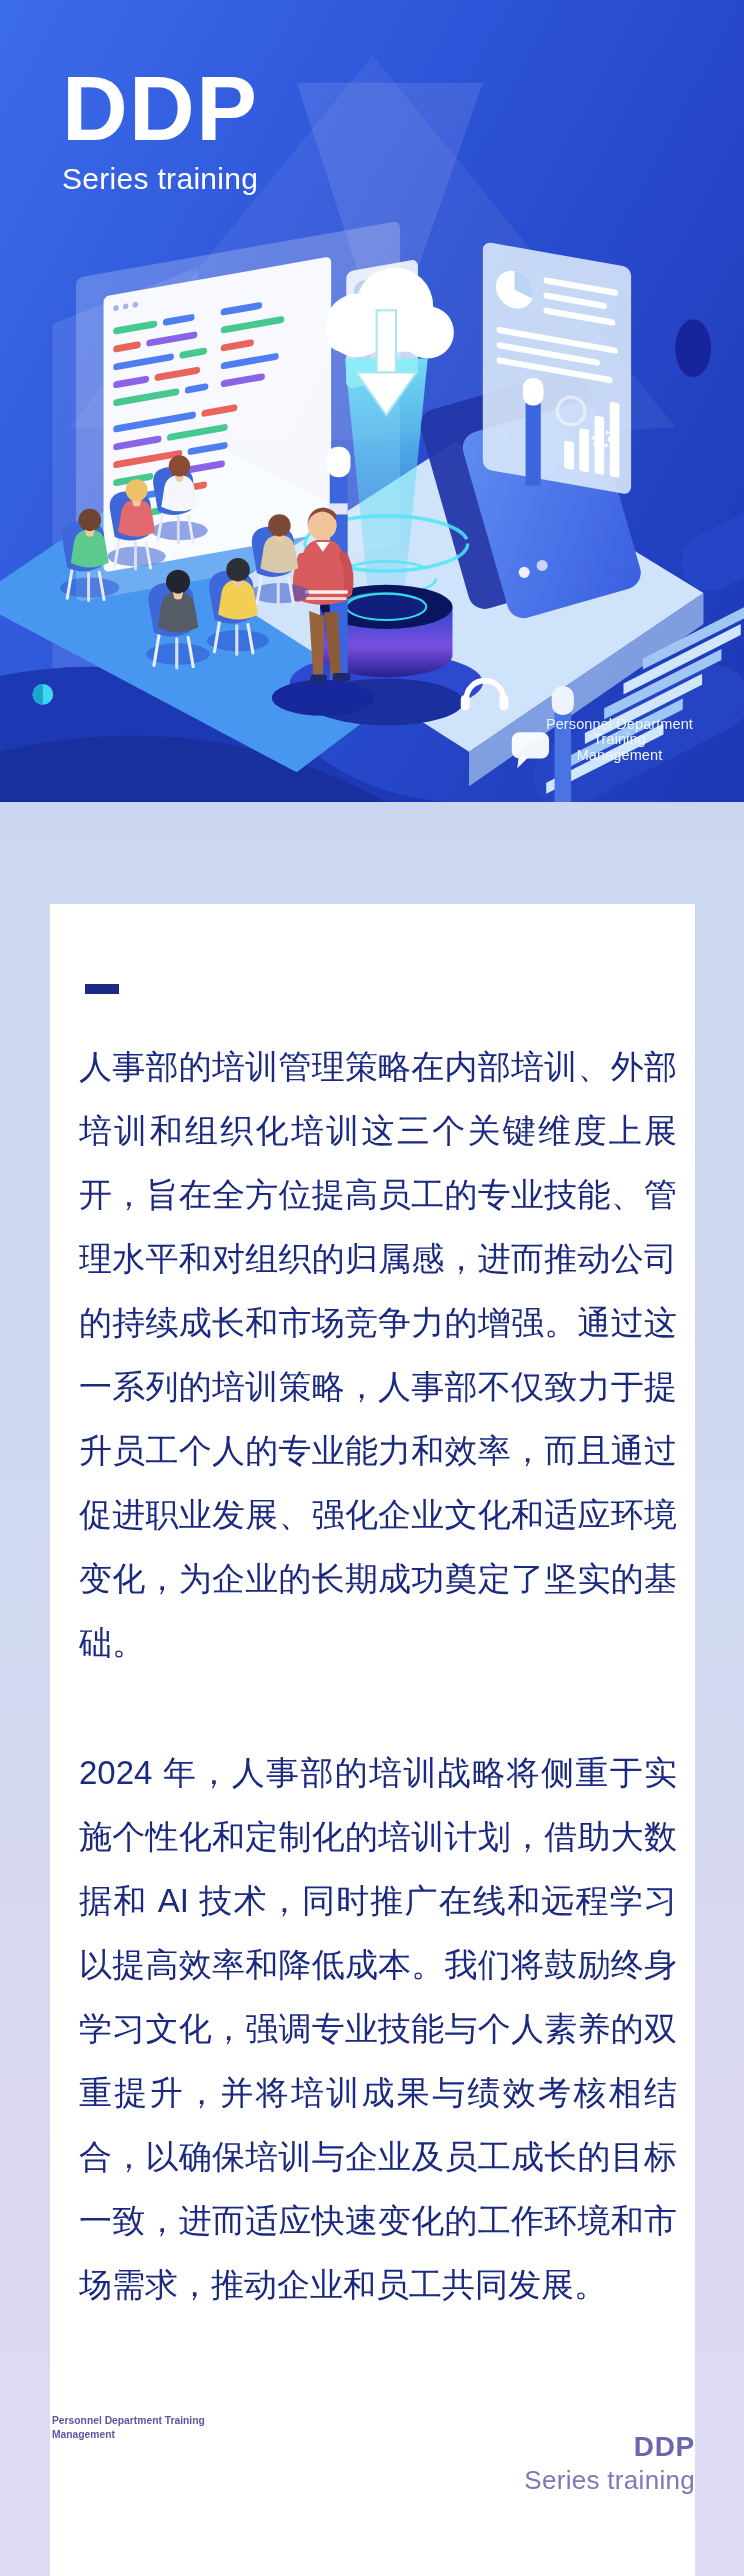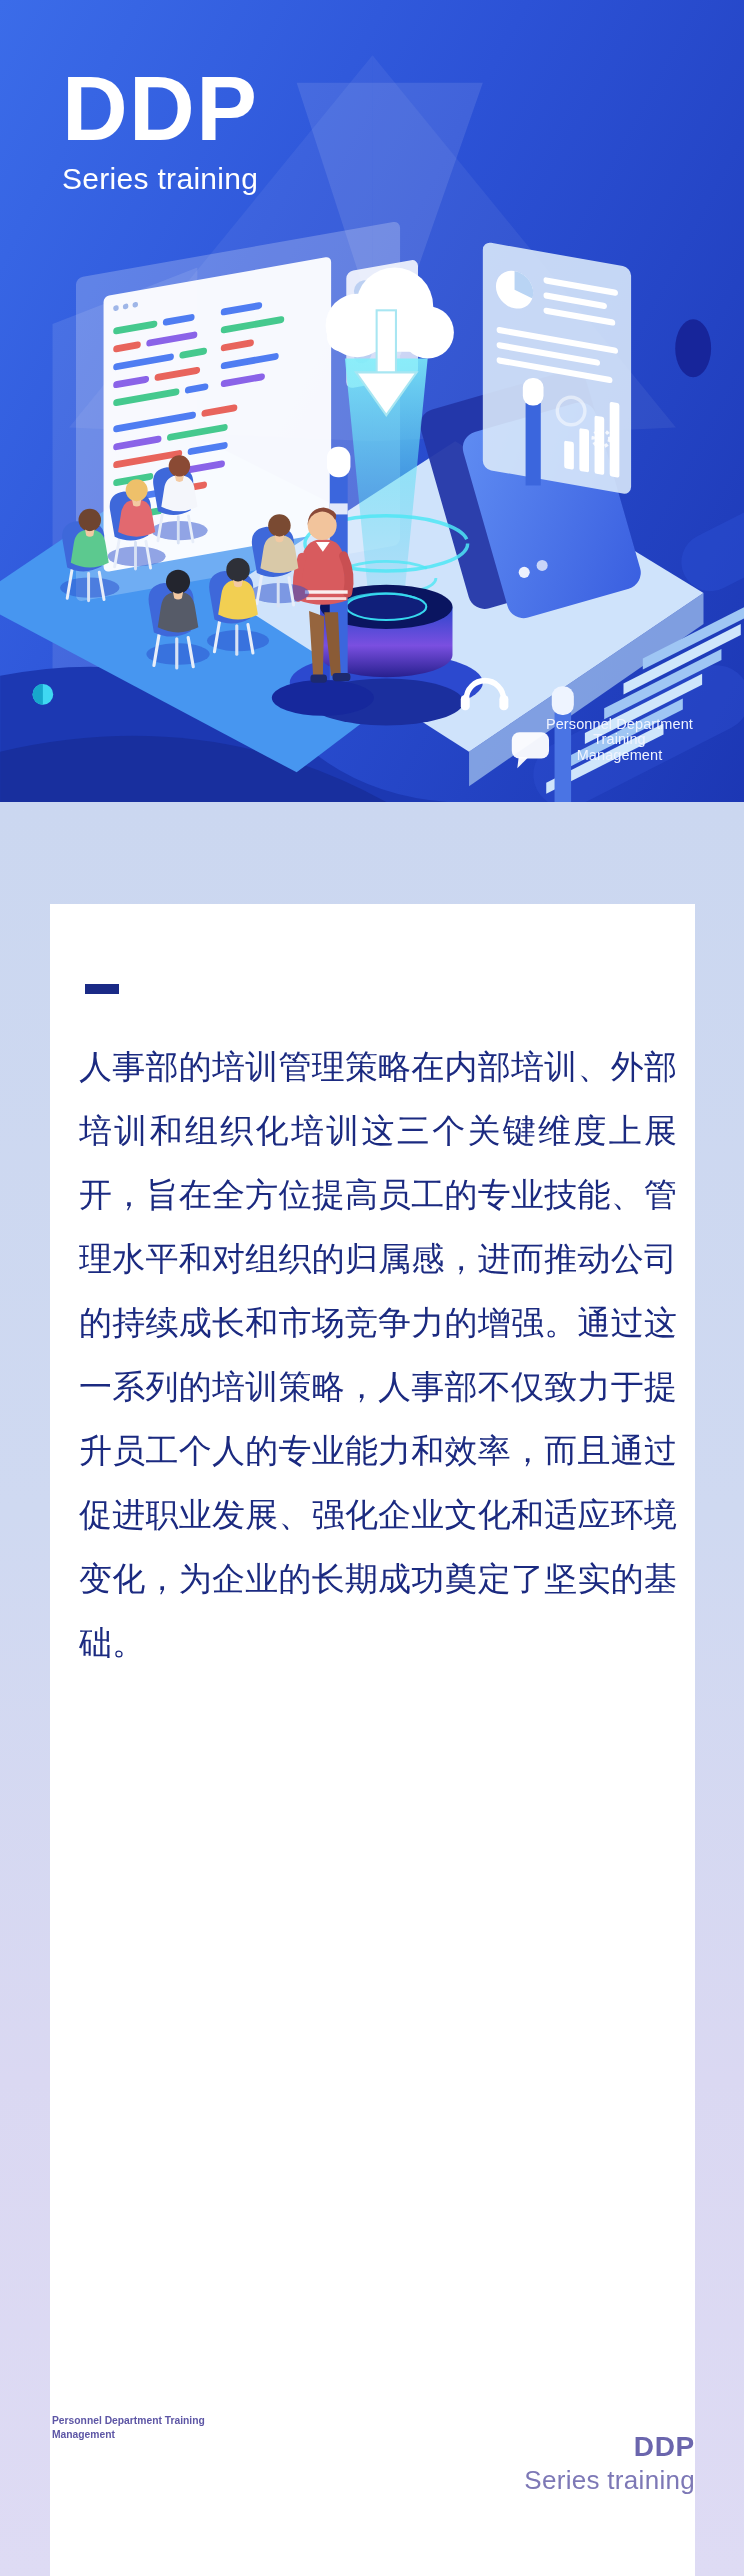--- a/index.html
+++ b/index.html
@@ -261,20 +261,21 @@
 
     <div class="hero-caption">Personnel Department
 Training
 Management</div>
   </div>
 
   <div class="content">
     <div class="card">
       <div class="section-dash"></div>
       <p>人事部的培训管理策略在内部培训、外部培训和组织化培训这三个关键维度上展开，旨在全方位提高员工的专业技能、管理水平和对组织的归属感，进而推动公司的持续成长和市场竞争力的增强。通过这一系列的培训策略，人事部不仅致力于提升员工个人的专业能力和效率，而且通过促进职业发展、强化企业文化和适应环境变化，为企业的长期成功奠定了坚实的基础。</p>
+      <p>2024 年，人事部的培训战略将侧重于实施个性化和定制化的培训计划，借助大数据和 AI 技术，同时推广在线和远程学习以提高效率和降低成本。我们将鼓励终身学习文化，强调专业技能与个人素养的双重提升，并将培训成果与绩效考核相结合，以确保培训与企业及员工成长的目标一致，进而适应快速变化的工作环境和市场需求，推动企业和员工共同发展。</p>
     </div>
 
     <div class="footer-left">Personnel Department Training Management</div>
 
     <div class="footer-brand">
       <div class="footer-brand-title">DDP</div>
       <div class="footer-brand-sub">Series training</div>
     </div>
   </div>
 

